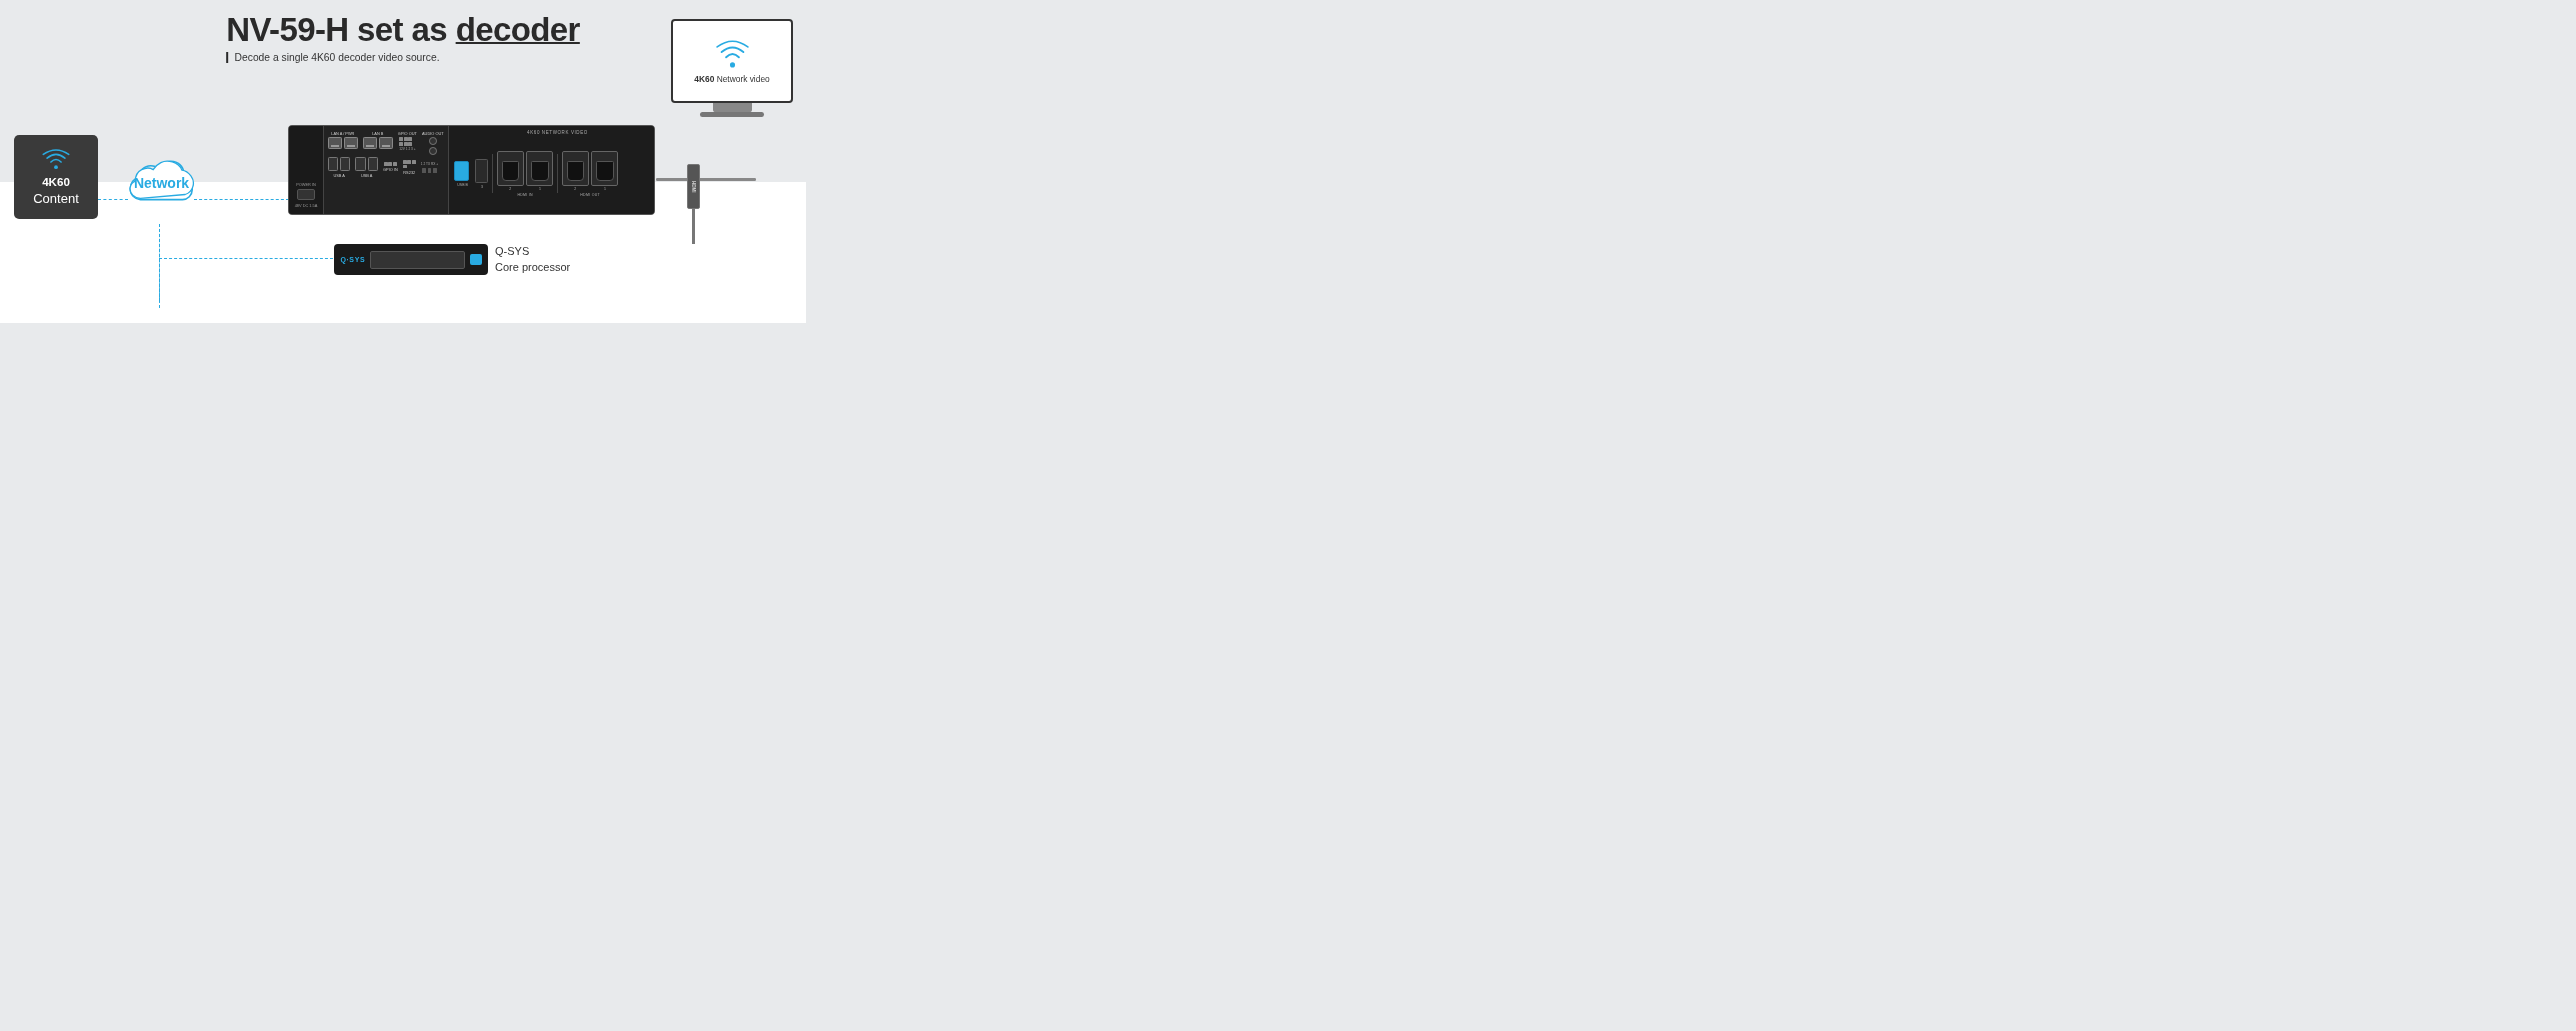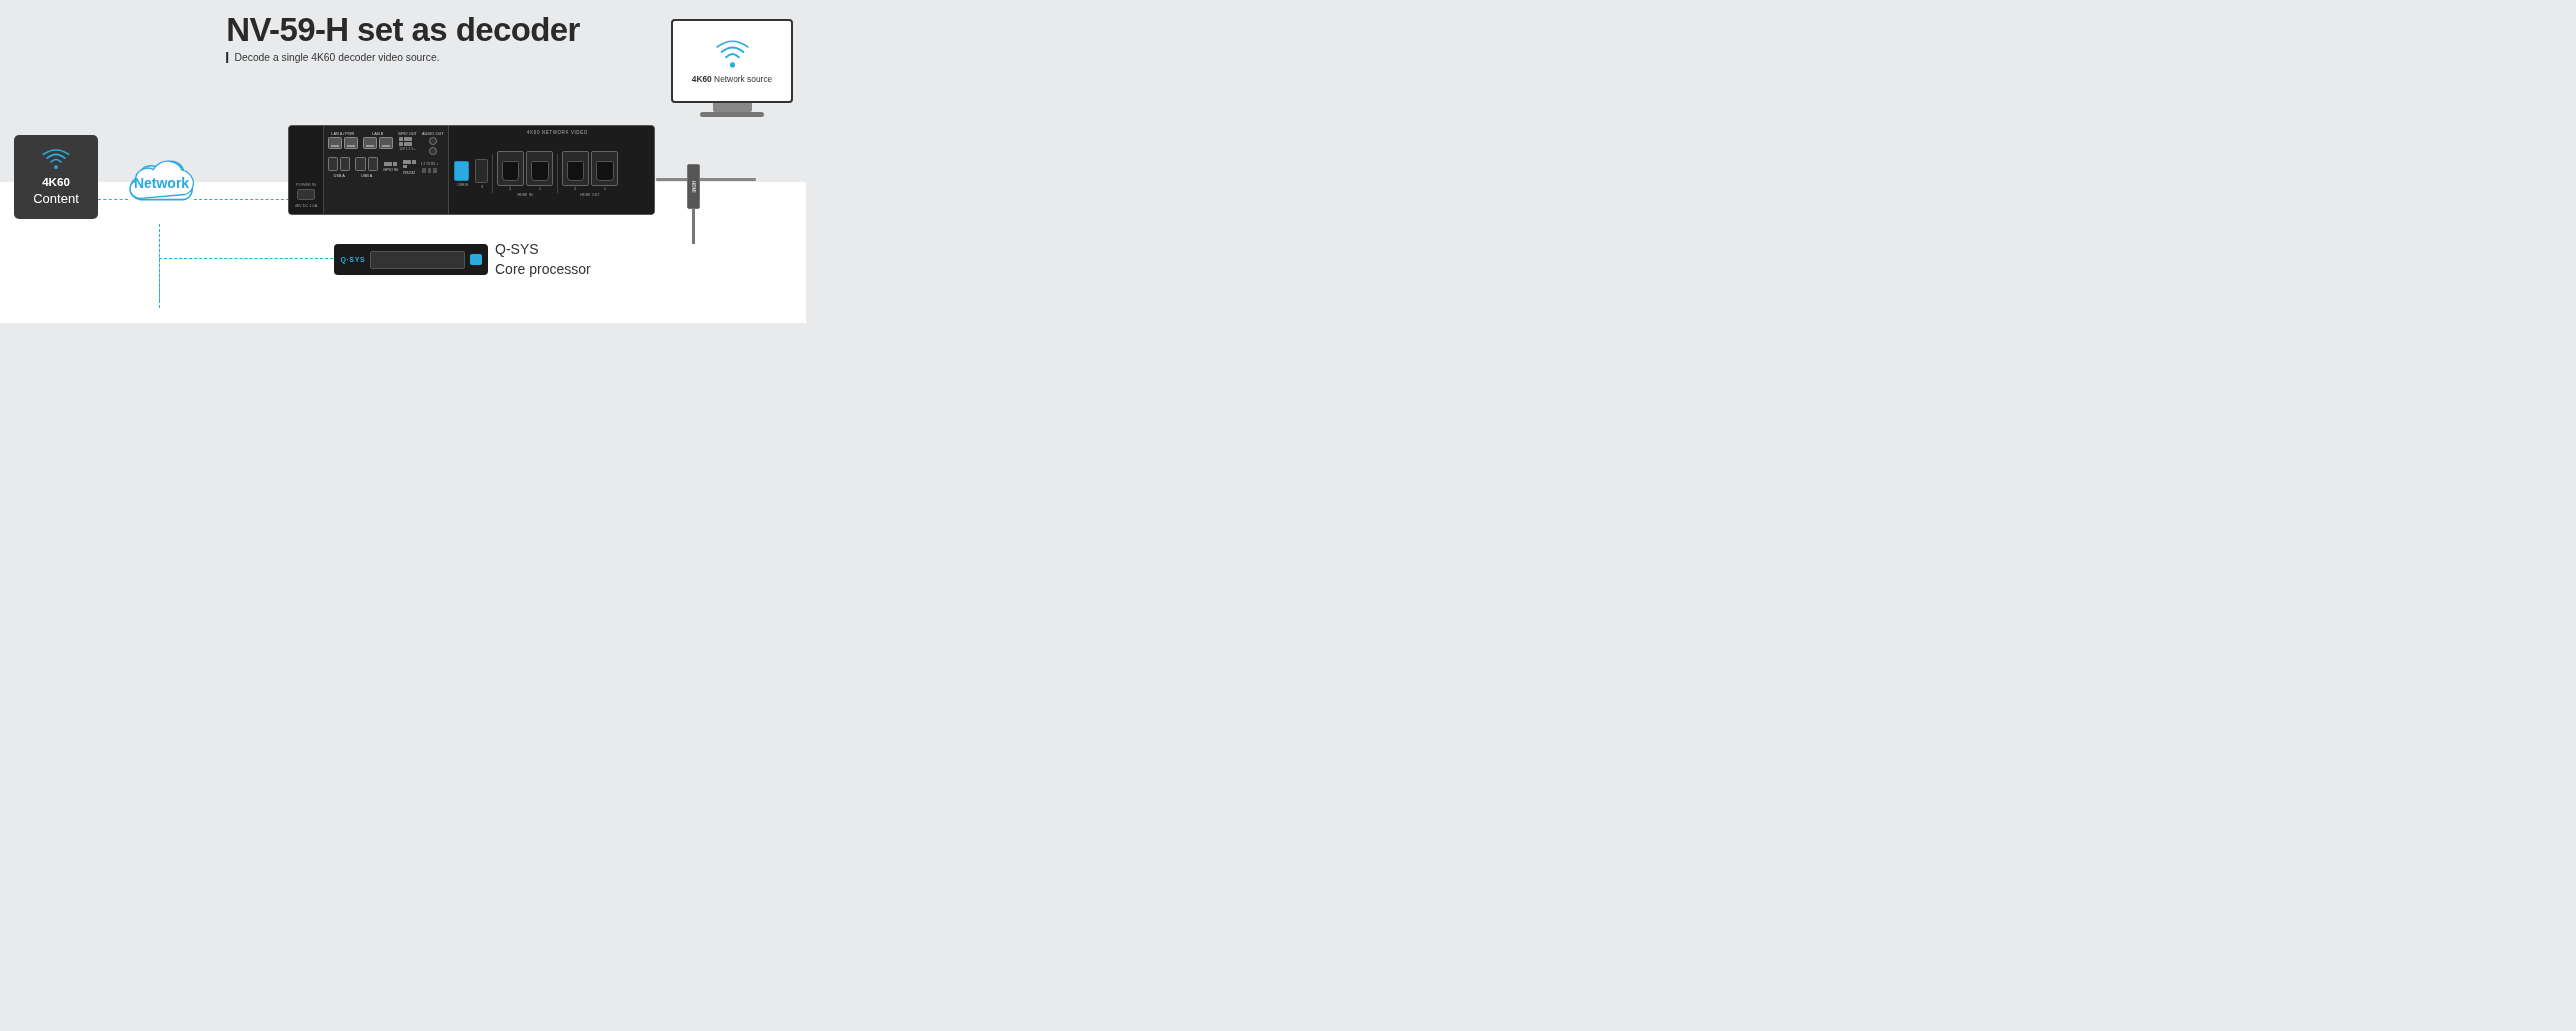--- a/index.html
+++ b/index.html
@@ -35,20 +35,21 @@
 
     .main-title {
       font-size: 33px;
       font-weight: 900;
       color: #2a2a2a;
       letter-spacing: -0.6px;
       line-height: 1.1;
     }
 
     .main-title .underlined {
+      text-decoration: underline;
       text-decoration-thickness: 1.9px;
       margin-top: 27px;
     }
 
     .subtitle {
       font-size: 10.3px;
       color: #333;
       margin-top: 3.9px;
       text-align: left;
       padding-left: 2.6px;
@@ -434,21 +435,21 @@
       position: absolute;
       left: 495px;
       bottom: 48px;
       display: flex;
       flex-direction: column;
       justify-content: center;
       height: 31px;
     }
 
     .qsys-label-text {
-      font-size: 14px;
+      font-size: 11px;
       color: #333;
       line-height: 1.4;
     }
 
     
     .dotted-line-to-qsys {
       position: absolute;
       left: 159px;
       top: 224px;
       width: 1.9px;
@@ -714,21 +715,21 @@
 <div class="monitor">
   <div class="monitor-screen">
 
     <svg viewBox="0 0 60 50" width="39" height="32">
       <circle cx="30" cy="42" r="4" fill="#29abe2"></circle>
       <path d="M20 30 Q30 20 40 30" stroke="#29abe2" stroke-width="3" fill="none" stroke-linecap="round"></path>
       <path d="M13 22 Q30 8 47 22" stroke="#29abe2" stroke-width="3" fill="none" stroke-linecap="round"></path>
       <path d="M6 14 Q30 -4 54 14" stroke="#29abe2" stroke-width="2.5" fill="none" stroke-linecap="round"></path>
     </svg>
     <div style="font-size:8.4px;color:#333;text-align:center;">
-      <strong>4K60</strong><span> Network source</span>
+      <strong>4K60</strong><span> Network video</span>
     </div>
   </div>
   <div class="monitor-stand"></div>
   <div class="monitor-base"></div>
 </div>
 
 <div class="qsys-device">
   <div class="qsys-logo">
     <span>Q·SYS</span>
   </div>

